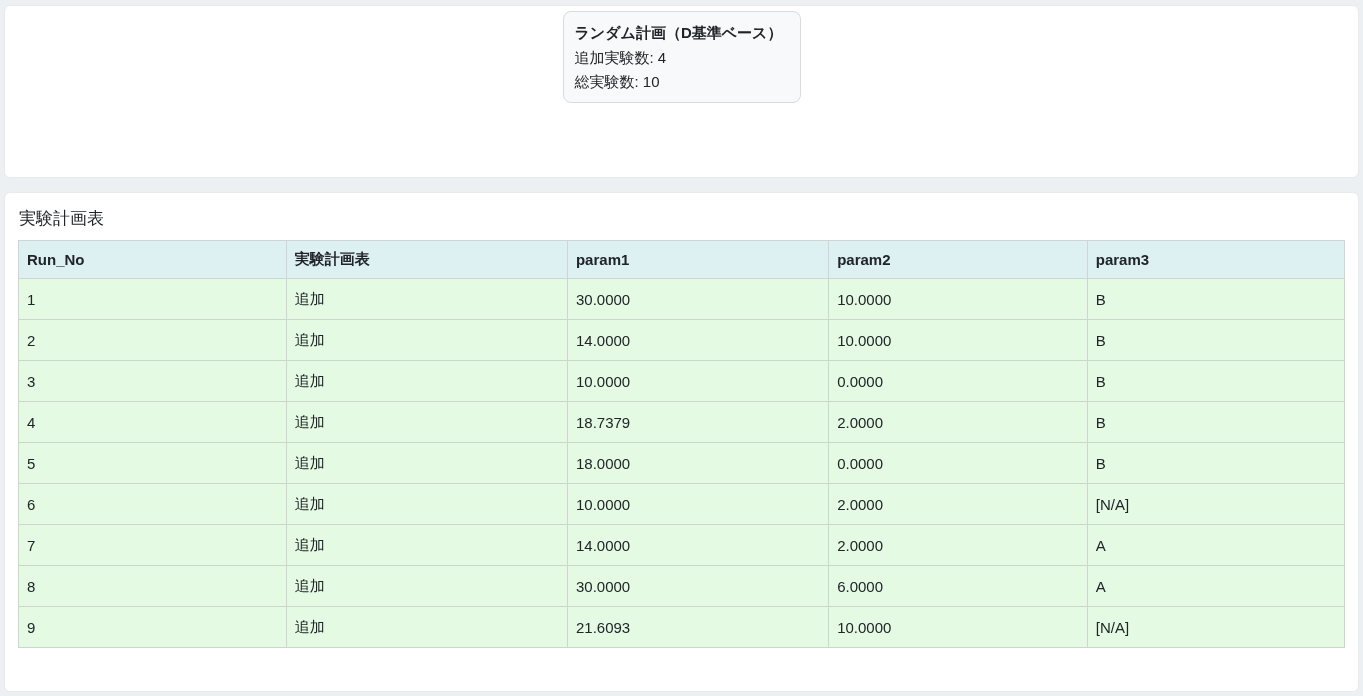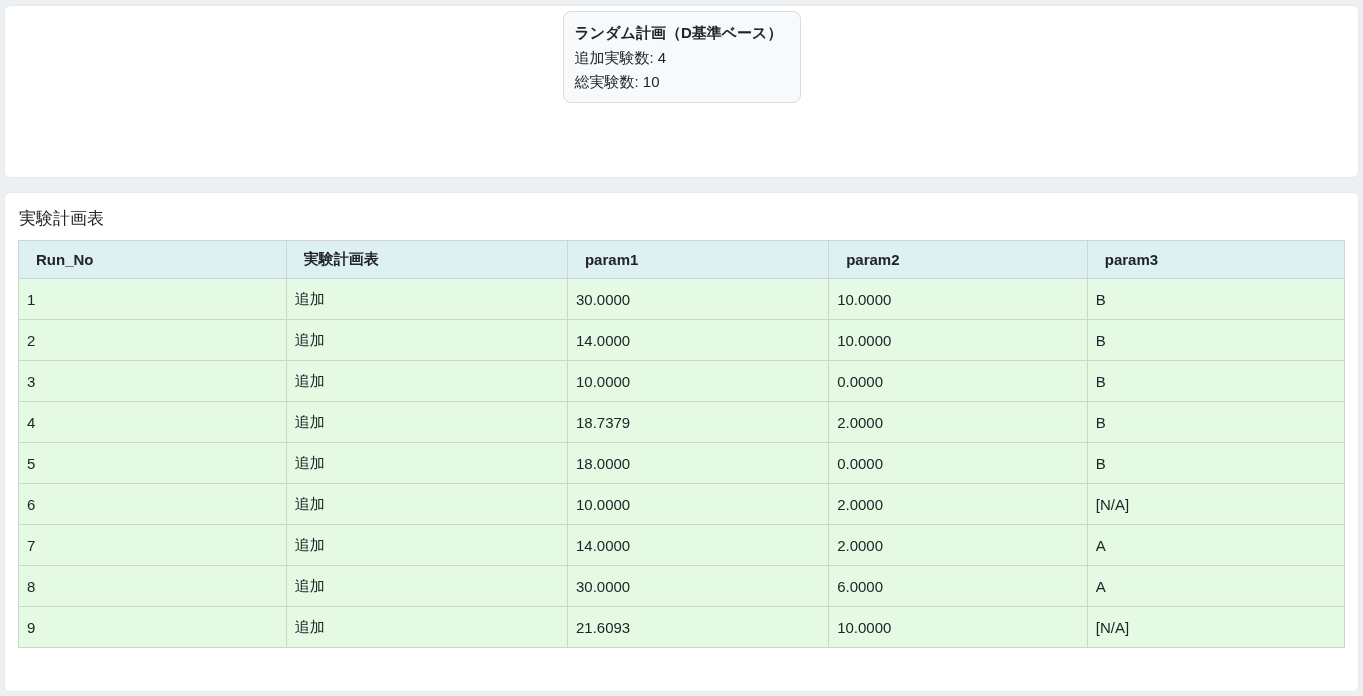--- a/index.html
+++ b/index.html
@@ -50,21 +50,21 @@
   }
   table.plan-table {
     width: 100%;
     border-collapse: collapse;
     font-size: 15px;
   }
   table.plan-table th {
     background: #ddf0f2;
     text-align: left;
     font-weight: bold;
-    padding: 9px 17px;
+    padding: 9px 8px;
     border: 1px solid #cfd4d4;
     height: 38px;
   }
   table.plan-table td {
     background: #e4fae3;
     padding: 10px 8px;
     border: 1px solid #ccd6cc;
     height: 41px;
   }
 </style>

